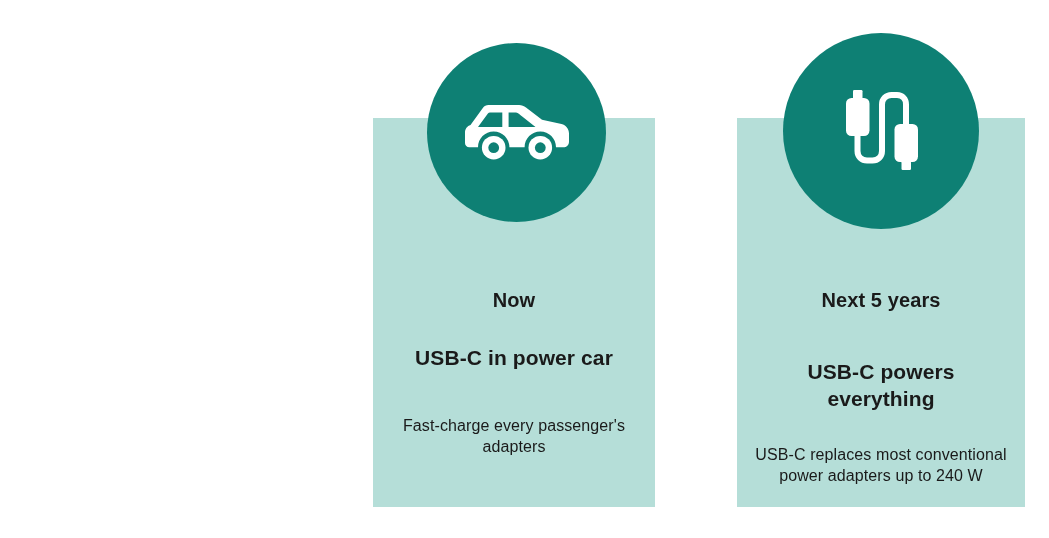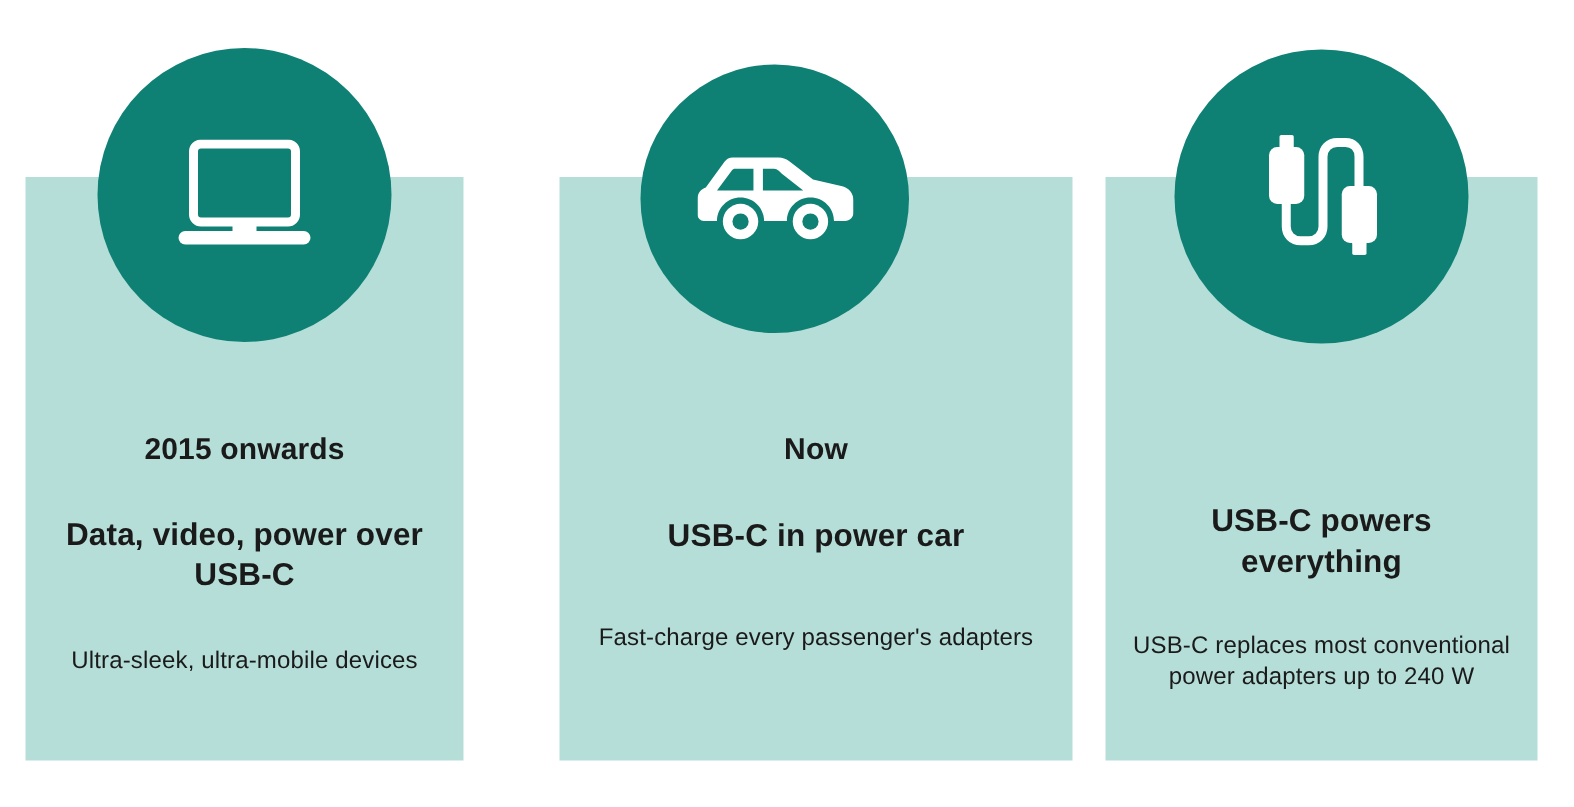--- a/index.html
+++ b/index.html
@@ -23,21 +23,21 @@
     background: #ffffff;
   }
 
   
   .card {
     position: absolute;
     top: 0;
     height: 538px;
   }
   .card-1 { left: 17px;  width: 292px; }
-  .card-2 { left: 373px; width: 342px; }
+  .card-2 { left: 373px; width: 282px; }
   .card-3 { left: 737px; width: 288px; }
 
   .panel {
     position: absolute;
     left: 0;
     right: 0;
     top: 118px;
     height: 389px;
     background: #b5ded8;
   }
@@ -95,39 +95,20 @@
   }
   .card-1 .caption { margin-top: 33px; }
   .card-2 .caption { margin-top: 44px; }
   .card-3 .caption { margin-top: 32px; }
 </style>
 </head>
 <body>
 
 <div id="infographic">
 
-  <div class="card card-1">
-    <div class="panel"></div>
-
-    <div class="medallion">
-      <span>
-        <svg width="92" height="74" viewBox="0 0 92 74" aria-hidden="true">
-          <rect x="12" y="3" width="68" height="52" rx="5" ry="5" fill="none" stroke="#ffffff" stroke-width="6"></rect>
-          <rect x="2" y="61" width="88" height="9" rx="4.5" ry="4.5" fill="#ffffff"></rect>
-          <rect x="38" y="56" width="16" height="6" rx="1.5" ry="1.5" fill="#ffffff"></rect>
-        </svg>
-      </span>
-    </div>
-
-    <div class="text-stack">
-      <p class="eyebrow">2015 onwards</p>
-      <p class="headline">Data, video, power over USB-C</p>
-      <p class="caption">Ultra-sleek, ultra-mobile devices</p>
-    </div>
-  </div>
 
   <div class="card card-2">
     <div class="panel"></div>
 
     <div class="medallion">
       <span>
         <svg width="104" height="63" viewBox="0 0 104 63" aria-hidden="true">
           <path fill="#ffffff" d="
             M 23.5 4
             C 21.2 4 19.3 5.0 18.0 6.8
@@ -200,18 +181,19 @@
           <rect x="15.0" y="0" width="9.5" height="9" rx="1.2" ry="1.2" fill="#ffffff"></rect>
           <rect x="8.0" y="8" width="23.5" height="38" rx="5.5" ry="5.5" fill="#ffffff"></rect>
 
           <rect x="56.5" y="34" width="23.5" height="38" rx="5.5" ry="5.5" fill="#ffffff"></rect>
           <rect x="63.5" y="71" width="9.5" height="9" rx="1.2" ry="1.2" fill="#ffffff"></rect>
         </svg>
       </span>
     </div>
 
     <div class="text-stack">
+      <p class="eyebrow">Next 5 years</p>
       <p class="headline">USB-C powers everything</p>
       <p class="caption">USB-C replaces most conventional power adapters up to 240 W</p>
     </div>
   </div>
 
 </div>
 
 </body></html>

